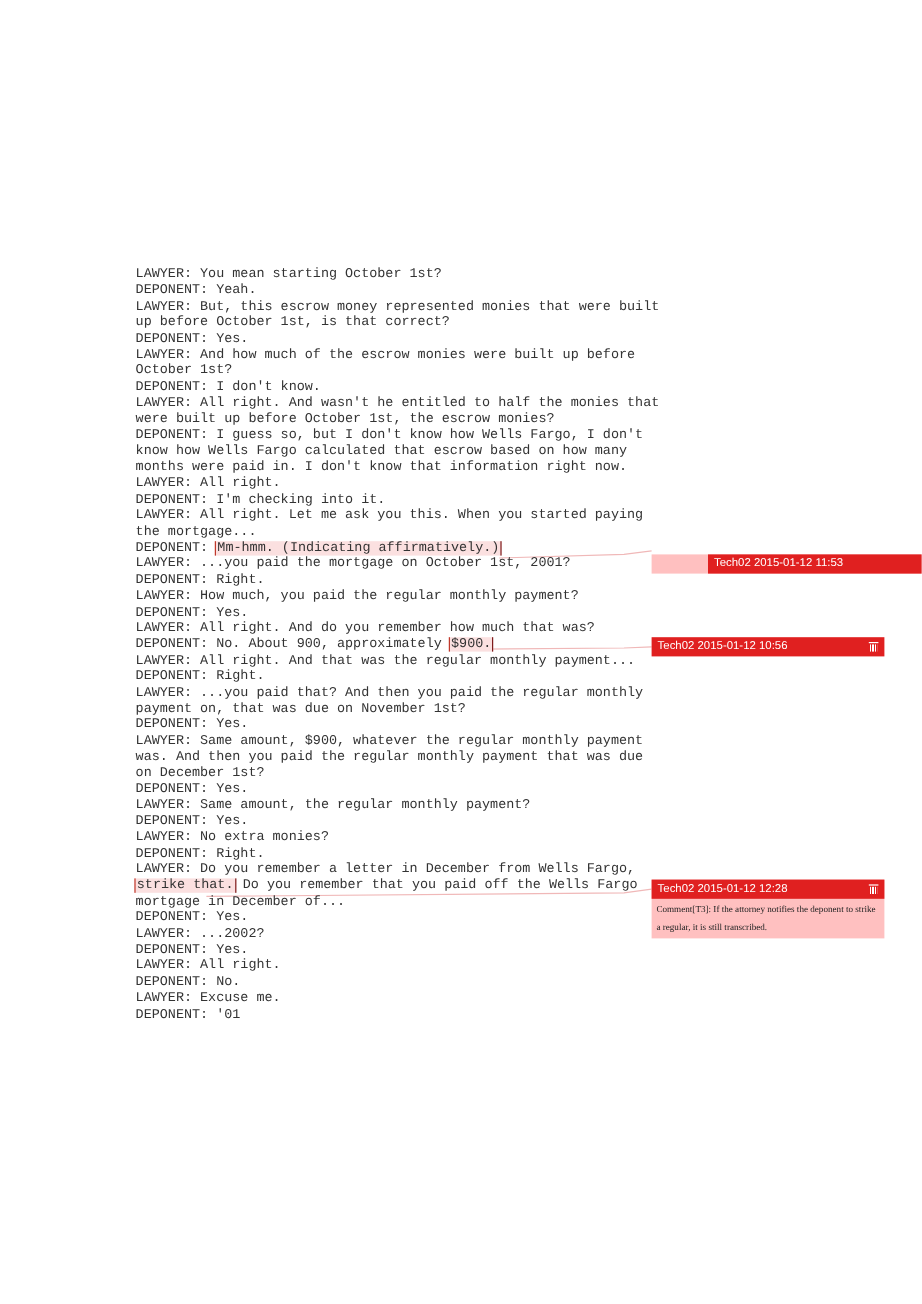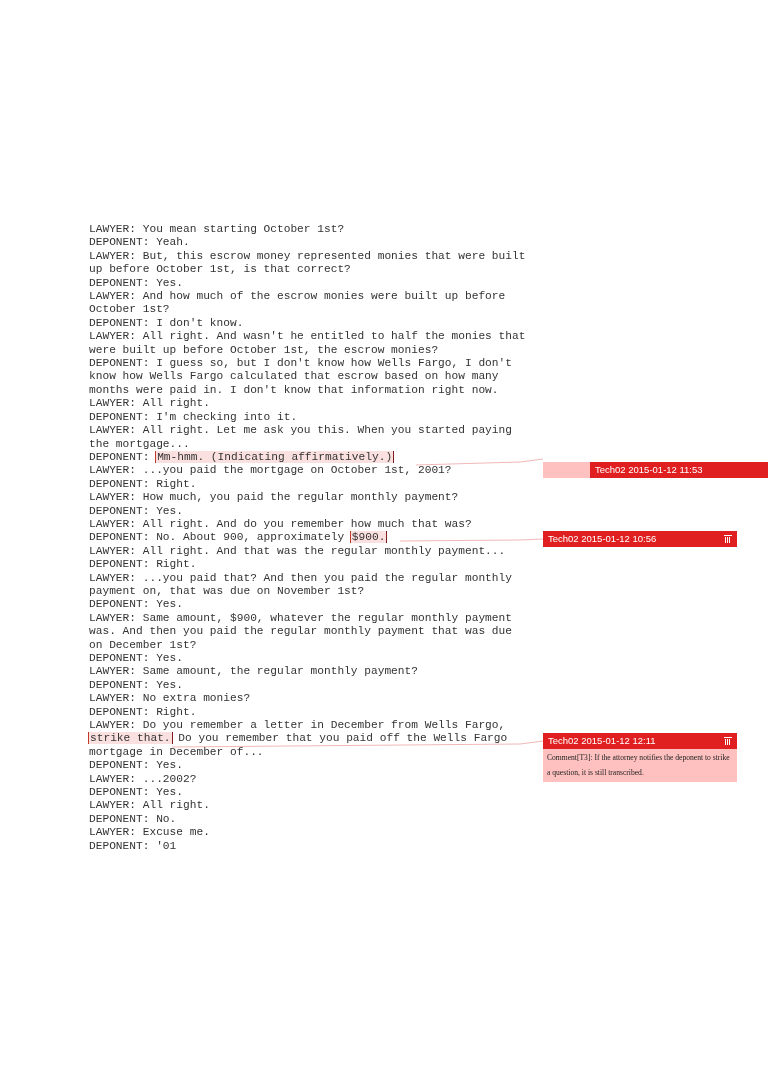--- a/index.html
+++ b/index.html
@@ -3,21 +3,21 @@
 <meta charset="utf-8">
 <style>
   html, body { margin:0; padding:0; background:#ffffff; }
   body { width:768px; height:1087px; position:relative; overflow:hidden; }
   .page { position:absolute; left:0; top:0; width:768px; height:1087px; background:#fff; }
   .transcript {
     position:absolute; left:89px; top:223px; width:440px;
     font-family:"Liberation Mono", monospace; font-size:11.2px; line-height:13.42px;
     color:#333; white-space:pre;
   }
-  .line { height:13.42px; }
+  .line { height:13.42px;margin-left:24px; }
   .hl {
     background:#fbe0e0; border-left:1px solid #c0392b; border-right:1px solid #7f1d1d;
     padding:0 1px; margin:0 -1px;
   }
   .comment {
     position:absolute; left:543px; width:194px; background:#ffc0c0;
     font-family:"Liberation Serif", serif;
   }
   .c-head {
     background:#e02020; color:#fff; height:16px; line-height:16px;
@@ -52,18 +52,18 @@
 
   <div class="comment" style="top:531px;">
     <div class="c-head">
       <span>Tech02 2015-01-12 10:56</span>
       <span class="trash"></span>
     </div>
   </div>
 
   <div class="comment" style="top:733px;">
     <div class="c-head">
-      <span>Tech02 2015-01-12 12:11</span>
+      <span>Tech02 2015-01-12 12:28</span>
       <span class="trash"></span>
     </div>
-    <div class="c-body">Comment[T3]: If the attorney notifies the deponent to strike a question, it is still transcribed.</div>
+    <div class="c-body">Comment[T3]: If the attorney notifies the deponent to strike a regular, it is still transcribed.</div>
   </div>
 </div>
 
 </body></html>

